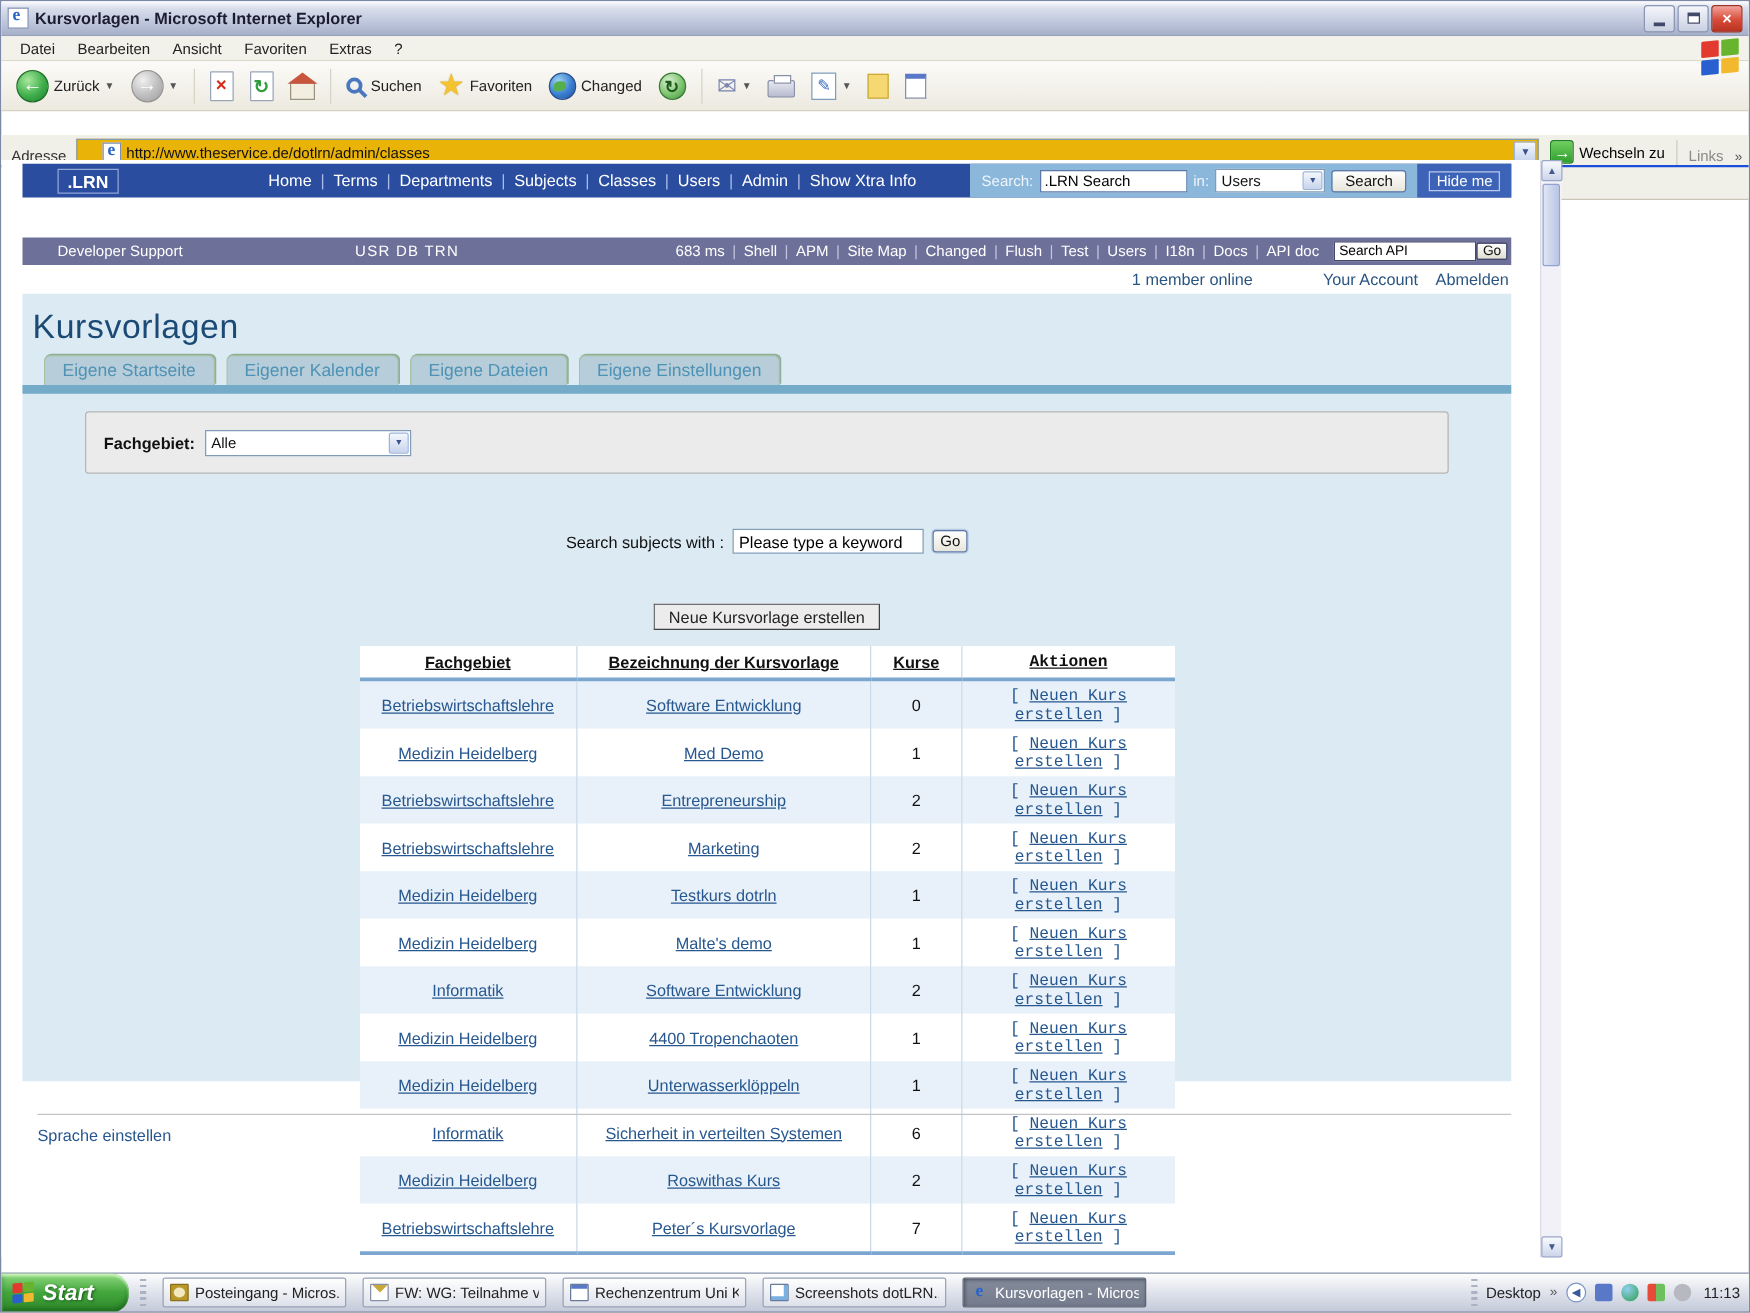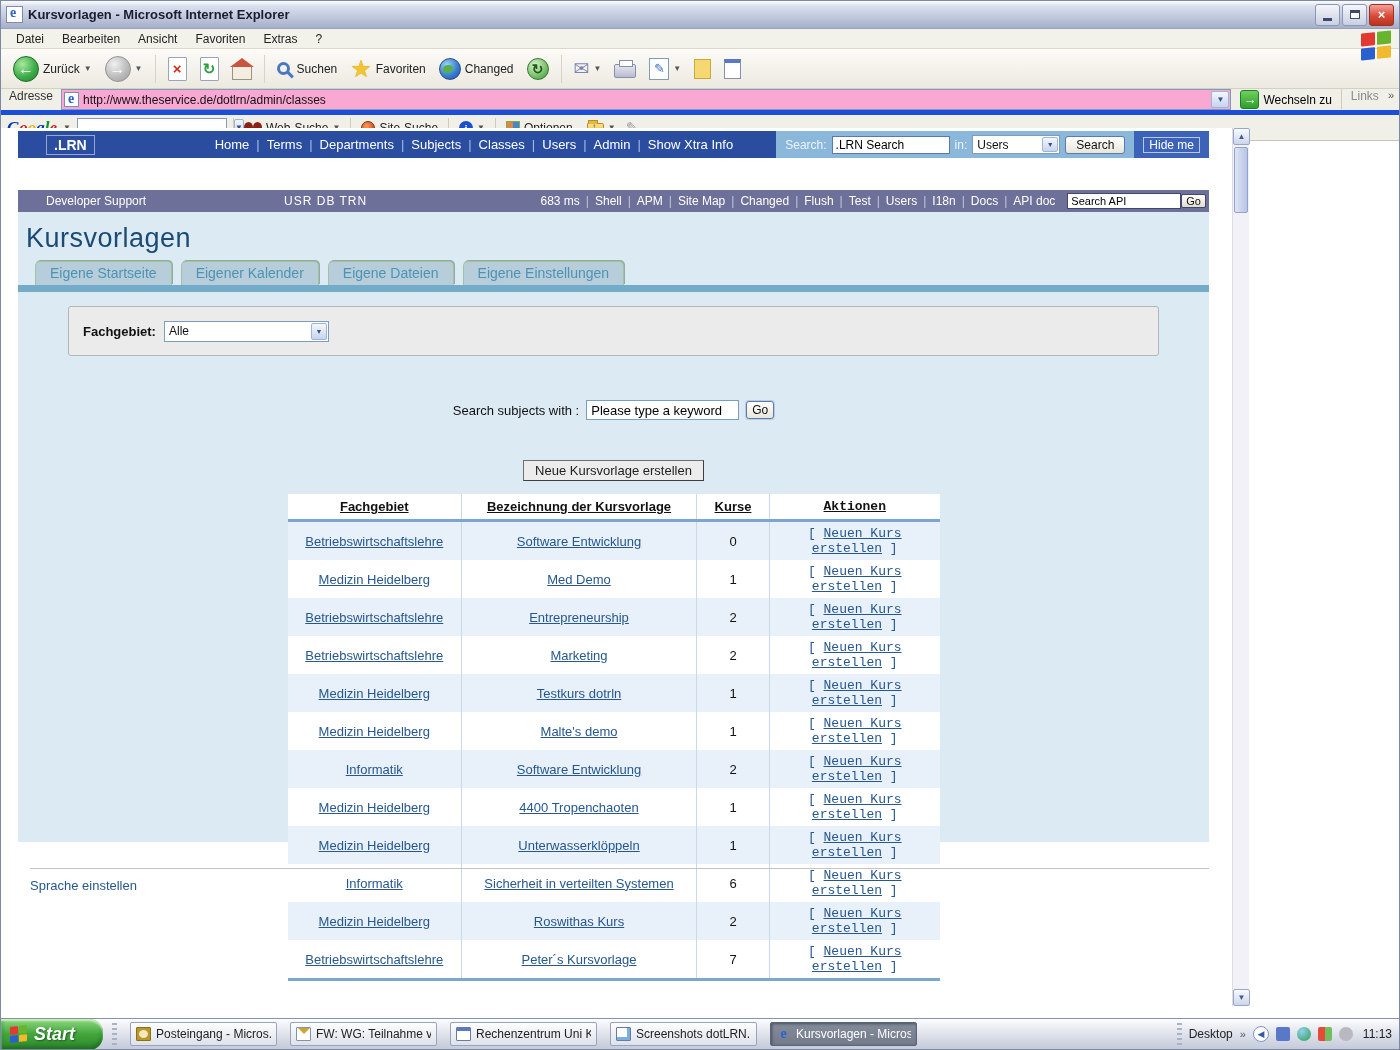--- a/index.html
+++ b/index.html
@@ -44,23 +44,23 @@
   .globe:after { content:''; position:absolute; width:10px; height:8px; left:3px; top:6px; background:#55b04a; border-radius:50% 40% 60% 30%; }
   .hist { width:22px; height:22px; border-radius:50%; background:radial-gradient(circle at 35% 30%, #d8f0d0, #7fc470 55%, #3f8f3a); border:1px solid #357a30; color:#1d5a1a; font-size:14px; font-weight:bold; display:flex; align-items:center; justify-content:center; }
   .mail-ic { font-size:19px; color:#7a86b0; }
   .printer { width:22px; height:14px; background:linear-gradient(#e8e8f0,#b8bcd0); border:1px solid #8890a8; border-radius:2px; position:relative; margin-top:5px; }
   .printer:before { content:''; position:absolute; top:-5px; left:4px; width:12px; height:5px; background:#fff; border:1px solid #8890a8; }
   .edit-ic { width:20px; height:22px; background:#fff; border:1px solid #7f9db9; color:#3a6fc0; font-size:13px; display:flex; align-items:center; justify-content:center; }
   .note-ic { width:17px; height:20px; background:#f6d873; border:1px solid #c9a93c; }
   .msg-ic { width:17px; height:20px; background:#fff; border:1px solid #8890a8; border-top:4px solid #5a78c8; }
 
   
-  .addrbar { height:26px; background:#f0efe8; border-bottom:5px solid #1d4ed8; display:flex; align-items:flex-start; padding:0 5px; font-size:12px; gap:5px; }
+  .addrbar { height:26px; background:#f0efe8; border-bottom:2px solid #1d4ed8; display:flex; align-items:flex-end; padding:0 5px; font-size:12px; gap:5px;margin-top:19px; }
   .addr-label { color:#333; padding:0 3px; }
-  .addr-input-wrap { flex:1; height:21px; background:#f9a8d4; border:1px solid #7f9db9; display:flex; align-items:center; padding-left:2px; position:relative; }
+  .addr-input-wrap { flex:1; height:21px; background:#eab308; border:1px solid #7f9db9; display:flex; align-items:center; padding-left:20px; position:relative; }
   .addr-input-wrap .ie-page-icon { width:15px; height:15px; margin-right:4px; }
   .addr-input { border:none; outline:none; flex:1; font-size:12px; font-family:"Liberation Sans",sans-serif; color:#111; background:transparent; }
   .combo-arrow { width:18px; height:17px; margin:1px; background:linear-gradient(#f4f7fc,#c8d4ec); border:1px solid #9db4dc; border-radius:2px; display:flex; align-items:center; justify-content:center; font-size:8px; color:#38518c; }
   .go-btn-chrome { display:flex; align-items:center; gap:4px; padding:1px 4px; }
   .green-go { width:19px; height:19px; background:linear-gradient(#6fcf5e,#2f9e2f); border:1px solid #1f7f22; border-radius:3px; color:#fff; font-weight:bold; display:flex; align-items:center; justify-content:center; font-size:13px; }
   .links-label { color:#8a8a8a; padding:0 4px; }
   .chev { color:#555; font-size:11px; }
 
   
   .googlebar { height:26px; background:#f0efe8; border-bottom:1px solid #c9c5b6; display:flex; align-items:center; padding:0 6px; font-size:12px; gap:6px; color:#222; }
@@ -389,20 +389,25 @@
             <a class="dev-link">I18n</a>
             <span class="dev-sep">|</span>
             <a class="dev-link">Docs</a>
             <span class="dev-sep">|</span>
             <a class="dev-link">API doc</a>
           </span>
         <input class="api-input" readonly="" value="Search API" style="">
         <span class="dev-go">Go</span>
       </div>
 
+      <div class="session-row">
+        <span class="online">1 member online</span>
+        <span class="account">Your Account</span>
+        <span class="logout">Abmelden</span>
+      </div>
 
       <div class="content">
         <div class="page-title">Kursvorlagen</div>
         <div class="tabs-row">
             <div class="tab">Eigene Startseite</div>
             <div class="tab">Eigener Kalender</div>
             <div class="tab">Eigene Dateien</div>
             <div class="tab">Eigene Einstellungen</div>
           </div>
         <div class="teal-bar"></div>

